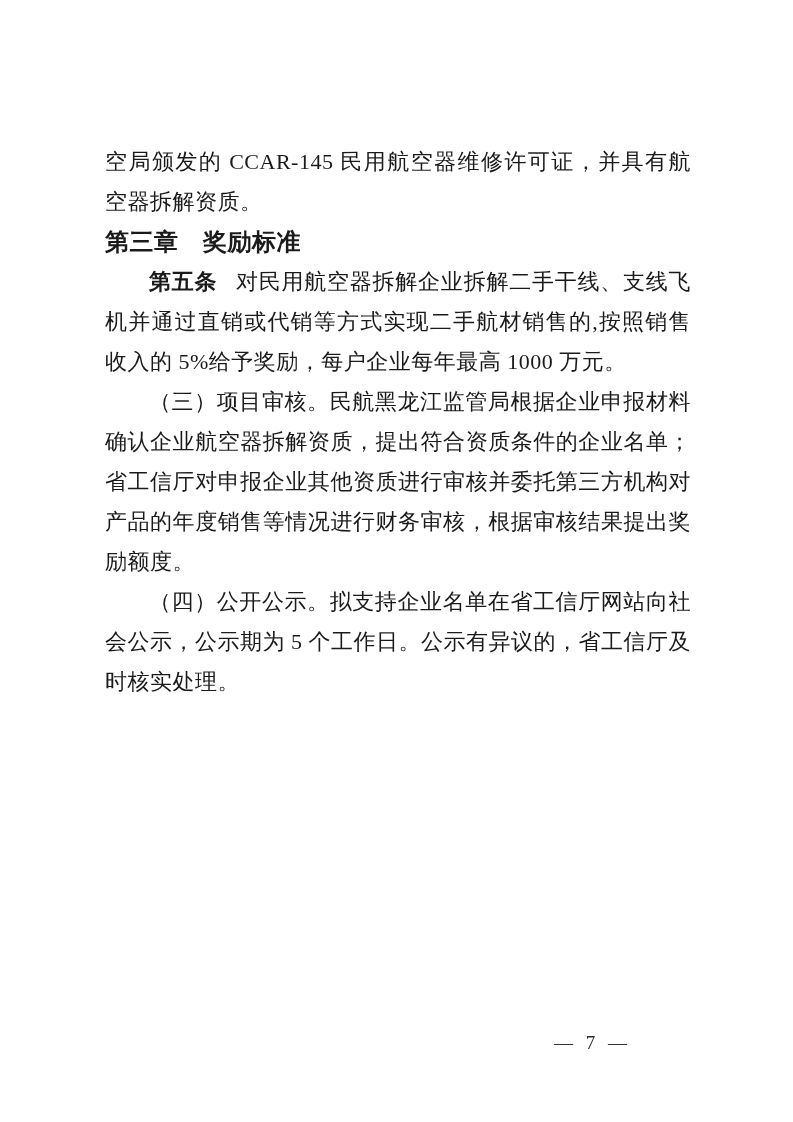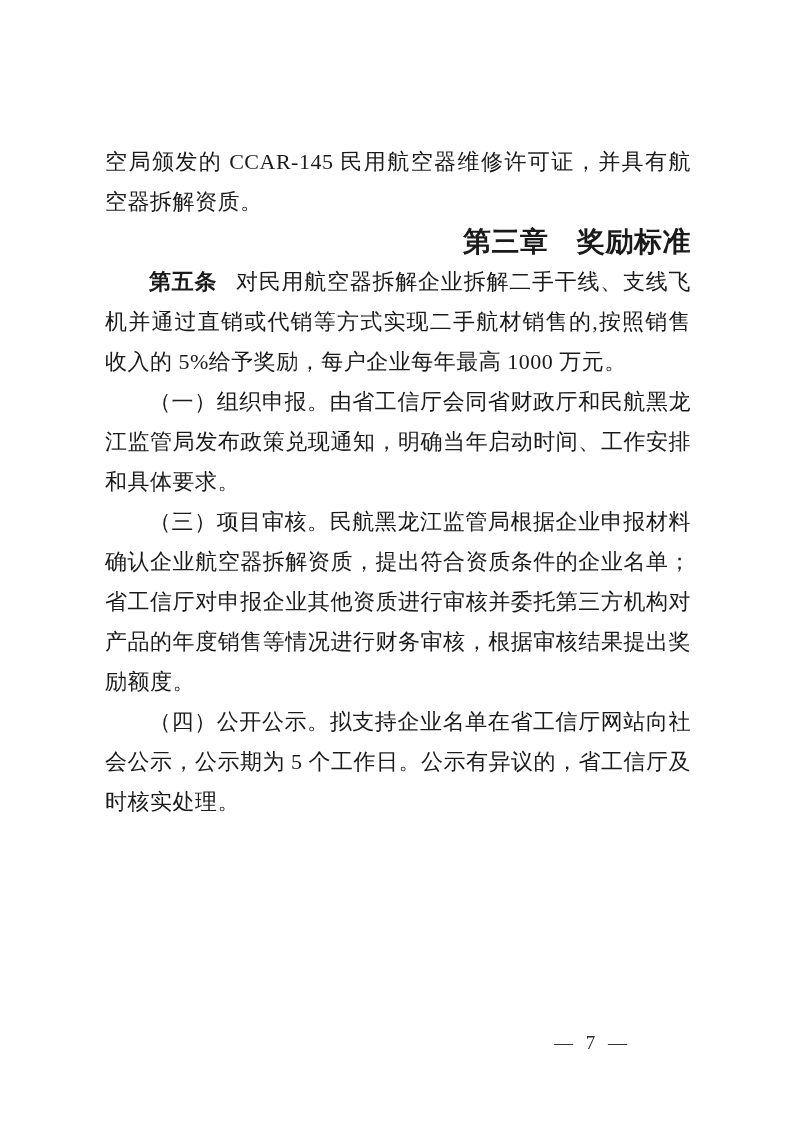--- a/index.html
+++ b/index.html
@@ -34,25 +34,25 @@
     letter-spacing: 0.5px;
   }
   .doc-body p {
     margin: 0;
     padding: 0;
   }
   .para-indent {
     text-indent: 2em;
   }
   .chapter-heading {
-    text-align: right;
+    text-align: left;
     text-indent: 0;
     font-family: "Liberation Sans", "DejaVu Sans", sans-serif;
     font-weight: 700;
-    font-size: 28px;
+    font-size: 24px;
     line-height: 40px;
   }
   .article-lead {
     font-family: Liberation Sans, sans-serif;
     font-weight: 700;
     margin-right: 0.85em;
   }
   .page-number {
     position: absolute;
     top: 1030px;
@@ -77,21 +77,20 @@
     </p>
 
     <p class="chapter-heading">第三章　奖励标准</p>
 
     <p class="para-indent">
       <span class="article-lead">第五条</span><span>对民用航空器拆解企业拆解二手干线、支线飞机并通过直销或代销等方式实现二手航材销售的,按照销售收入的 5%给予奖励，每户企业每年最高 1000 万元。</span>
     </p>
 
 
 
-    <p class="para-indent">（一）组织申报。由省工信厅会同省财政厅和民航黑龙江监管局发布政策兑现通知，明确当年启动时间、工作安排和具体要求。</p>
 
 
     <p class="para-indent">（三）项目审核。民航黑龙江监管局根据企业申报材料确认企业航空器拆解资质，提出符合资质条件的企业名单；省工信厅对申报企业其他资质进行审核并委托第三方机构对产品的年度销售等情况进行财务审核，根据审核结果提出奖励额度。</p>
 
     <p class="para-indent">（四）公开公示。拟支持企业名单在省工信厅网站向社会公示，公示期为 5 个工作日。公示有异议的，省工信厅及时核实处理。</p>
 
   </div>
 
   <div class="page-number">— 7 —</div>
 

